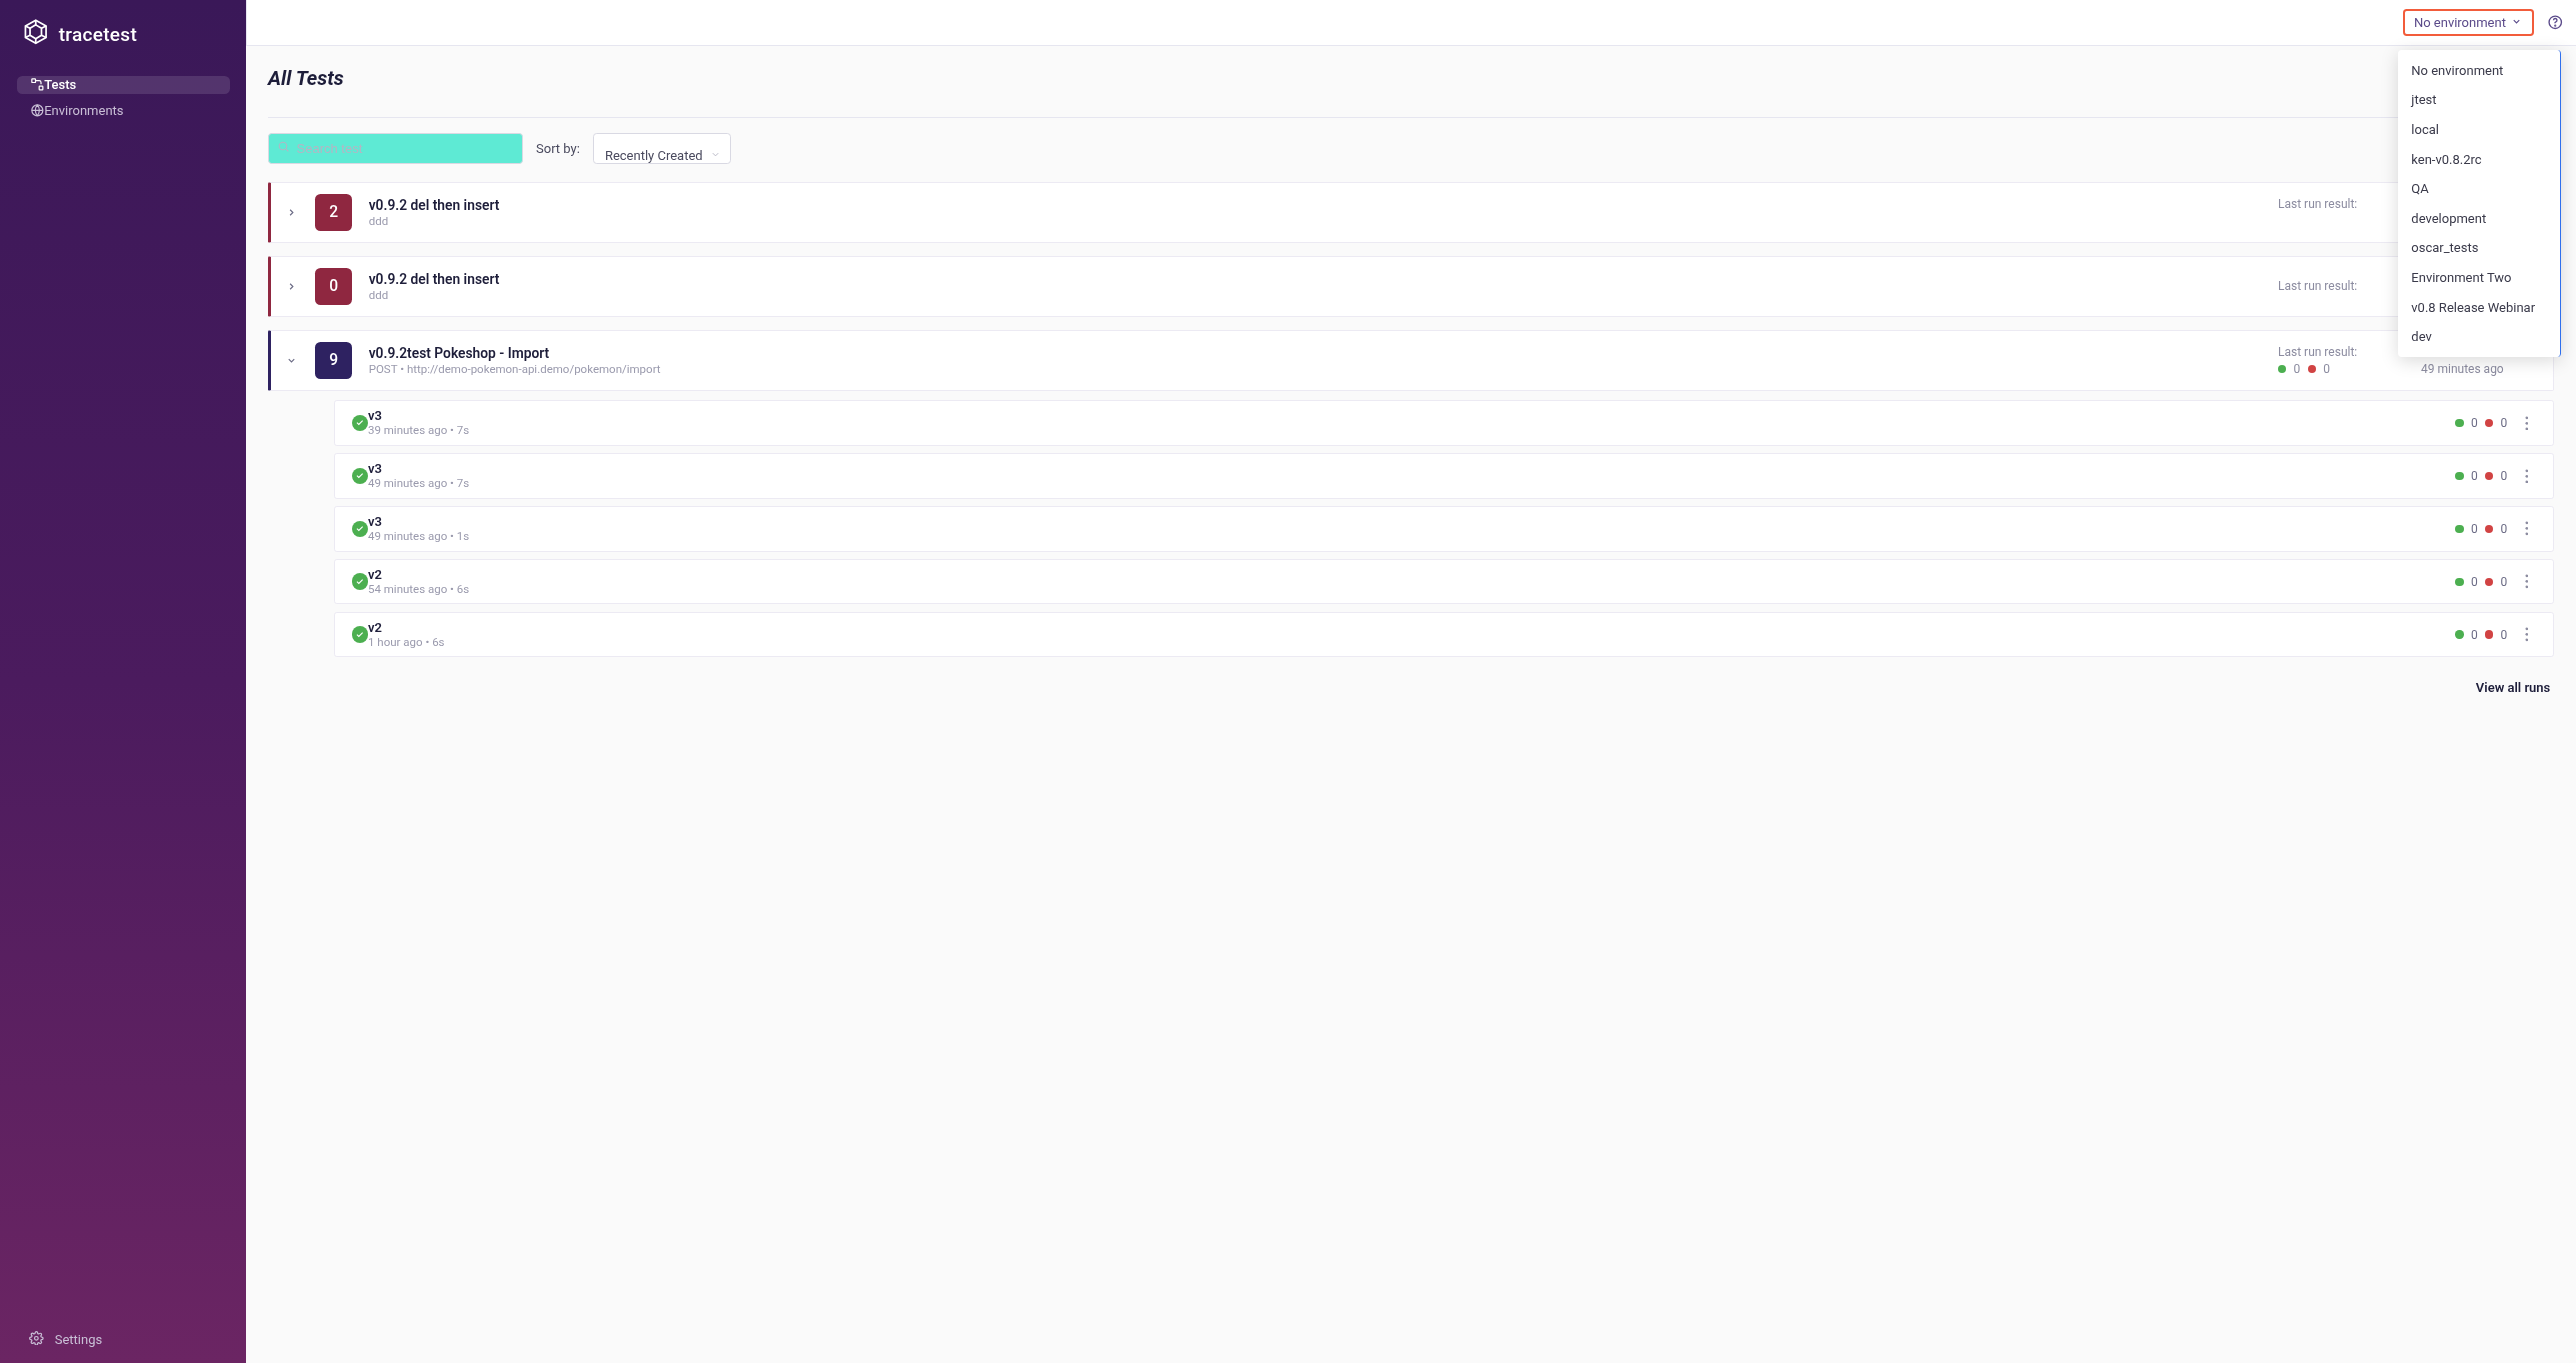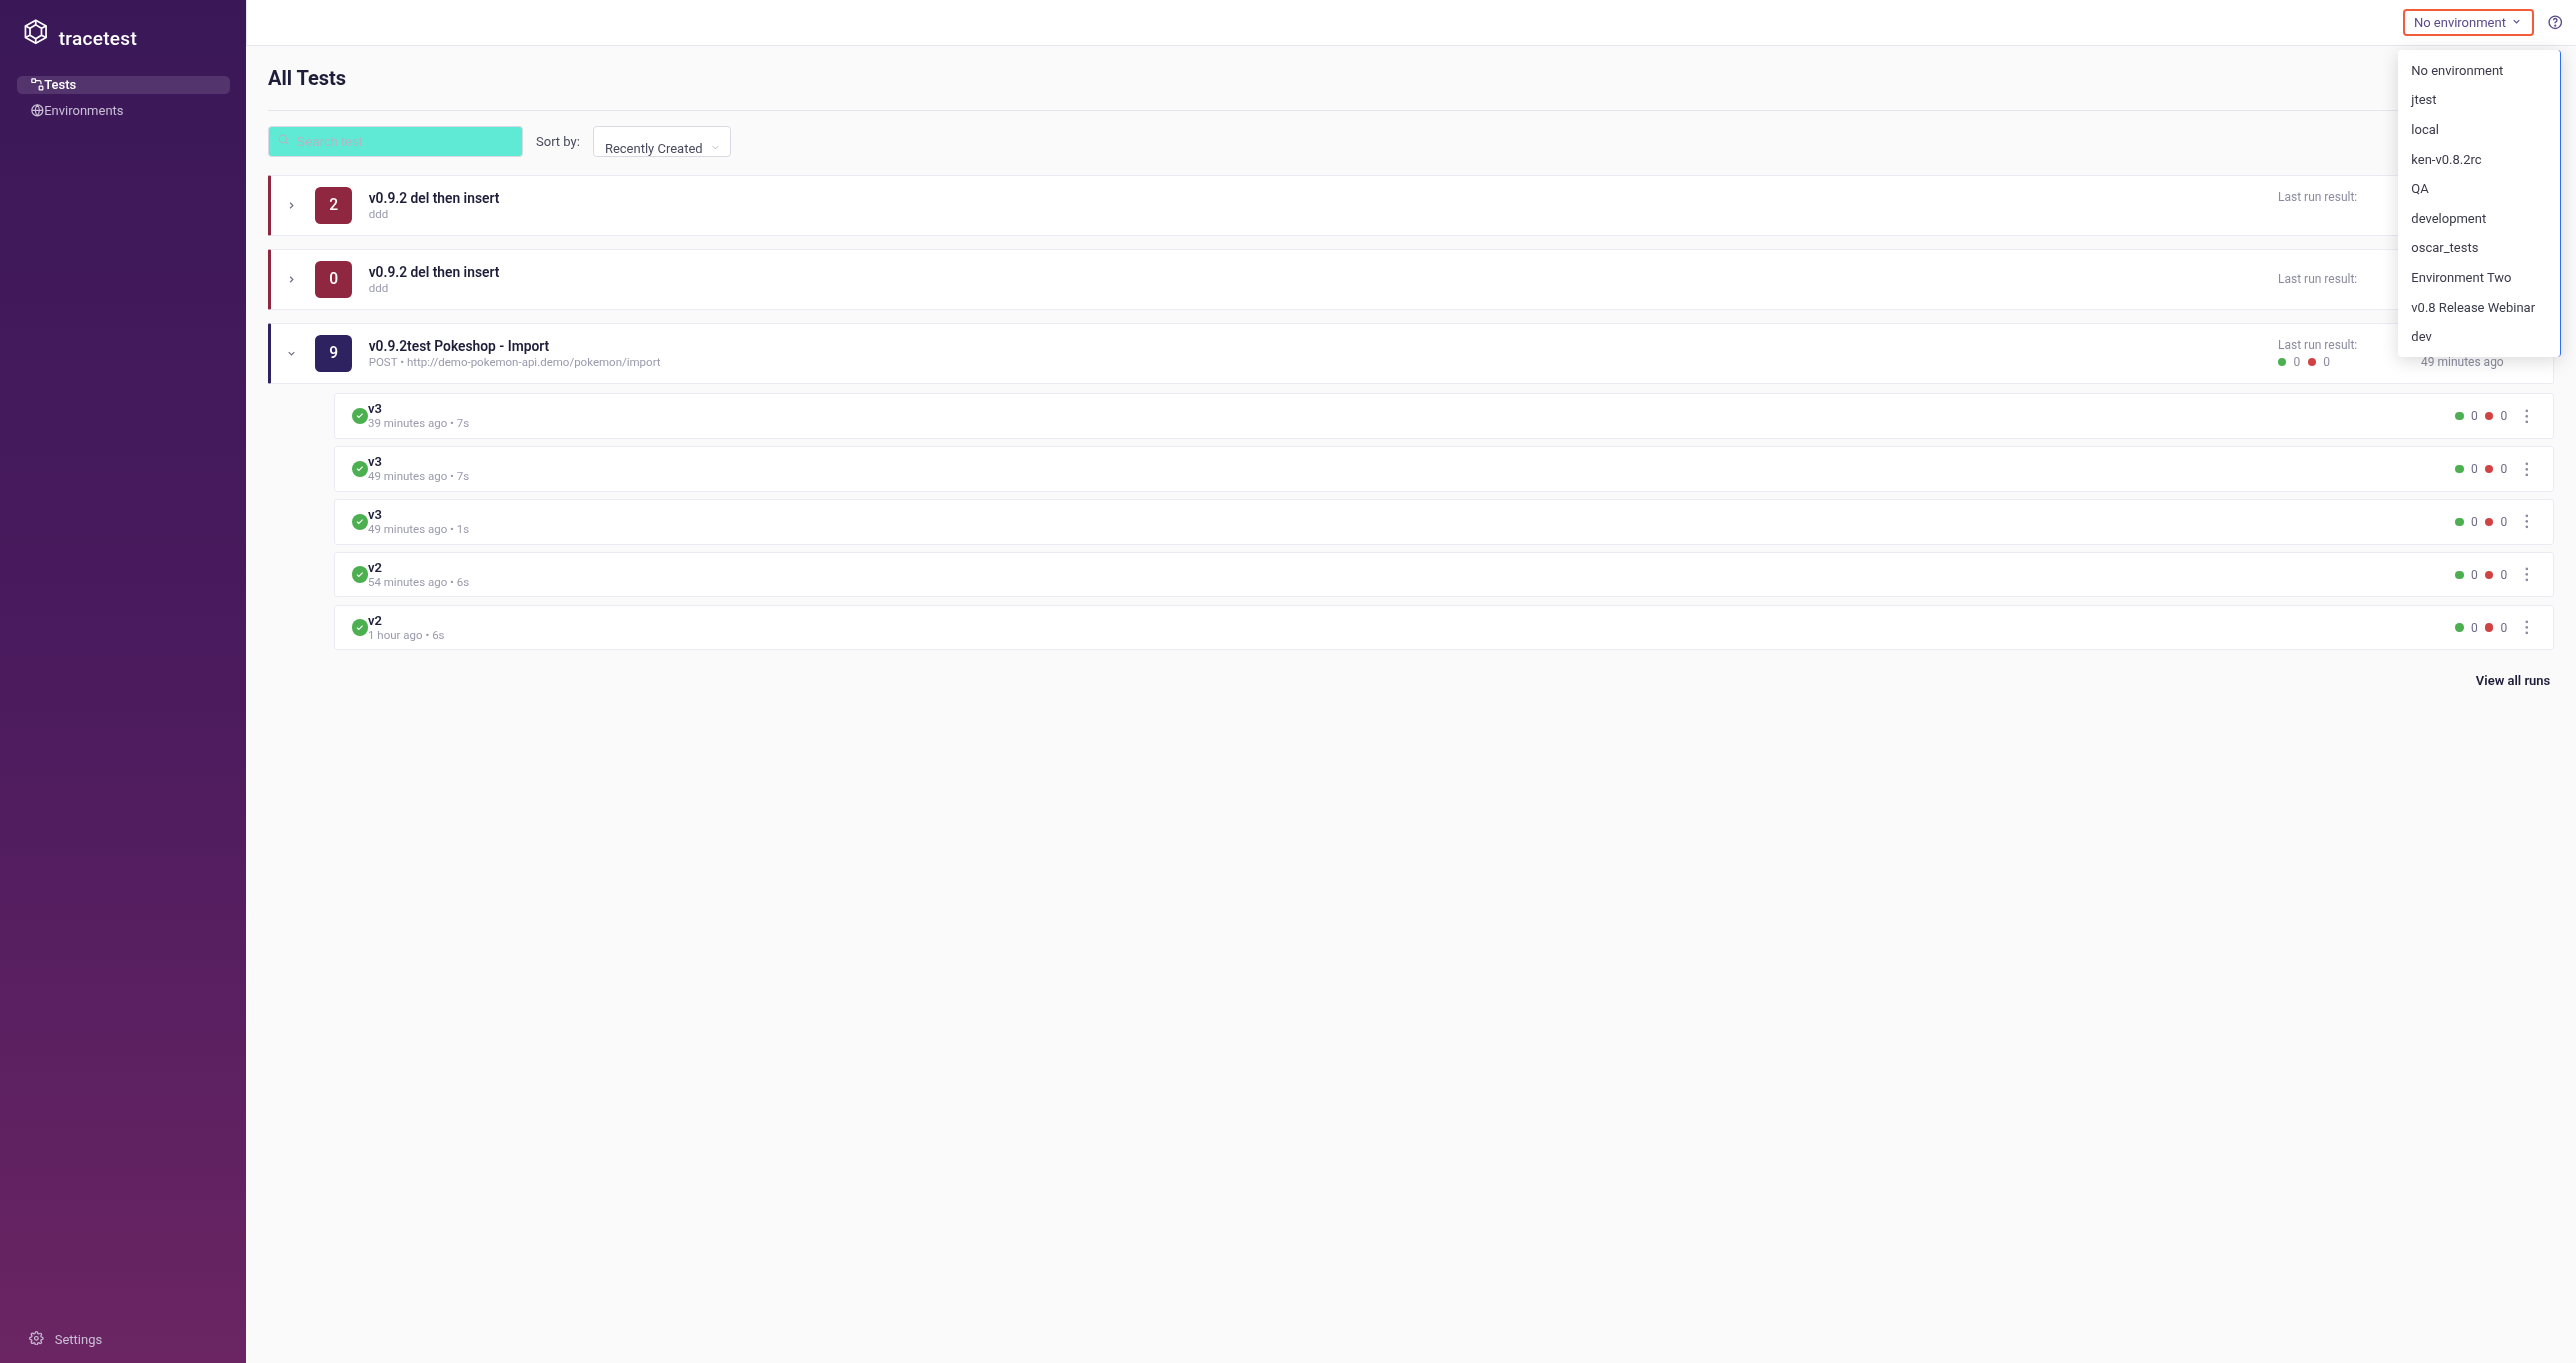--- a/index.html
+++ b/index.html
@@ -17,21 +17,21 @@
 
 .sidebar {
   width: 246px;
   background: linear-gradient(180deg, #3a1858 0%, #4b1b5e 50%, #6b2563 100%);
   display: flex;
   flex-direction: column;
   flex-shrink: 0;
 }
 .logo {
   display: flex;
-  align-items: flex-end;
+  align-items: center;
   gap: 9.2px;
   padding: 18.3px 22px 26px;
   color: #fff;
 }
 .logo-mark svg { width: 27.5px; height: 27.5px; }
 .logo-text {
   font-size: 19px;
   font-weight: 500;
   letter-spacing: 0.3px;
 }
@@ -99,21 +99,22 @@
 
 .content {
   flex: 1;
   overflow-y: auto;
   padding: 20px 22px 22px;
 }
 .page-title {
   font-size: 20px;
   font-weight: 700;
   color: #1e1e3a;
-  margin-bottom: 20px;
+  margin-bottom: 27px;
+  font-style: italic;
 }
 .divider { height: 0.9px; background: #e6e6f0; margin-bottom: 14.7px; }
 .toolbar {
   display: flex;
   align-items: center;
   gap: 13px;
   margin-bottom: 18.3px;
 }
 .search-wrap {
   position: relative;

